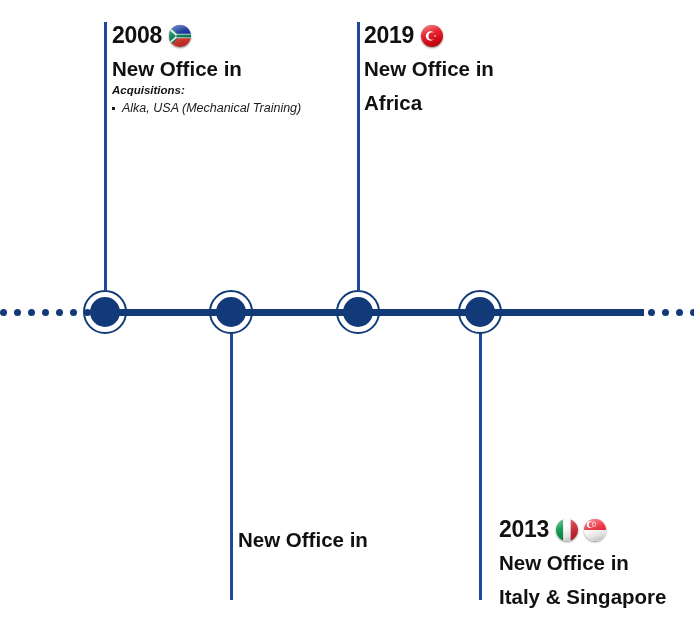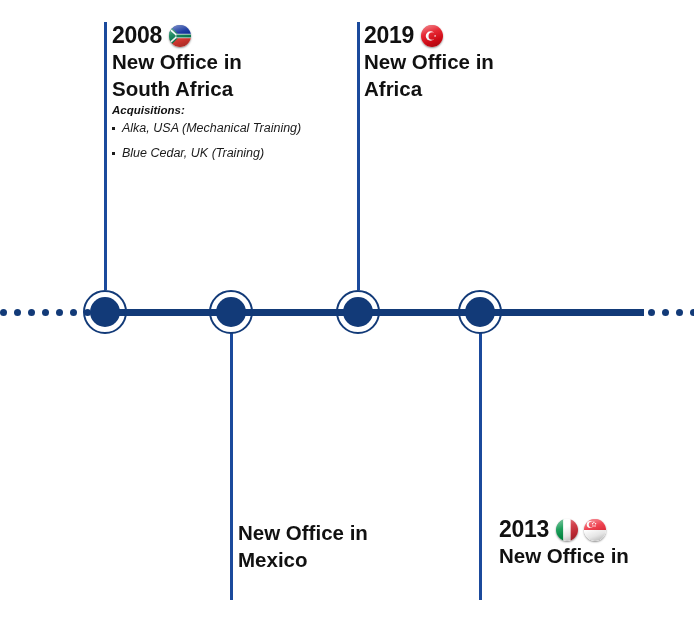--- a/index.html
+++ b/index.html
@@ -87,21 +87,21 @@
     font-weight: bold;
     color: #111111;
     letter-spacing: -0.3px;
     line-height: 1;
   }
   .title {
     font-size: 20.5px;
     font-weight: bold;
     color: #111111;
     line-height: 1.18;
-    margin-top: 3px;
+    margin-top: 10px;
     white-space: nowrap;
   }
   .flags {
     display: flex;
     align-items: center;
     gap: 6px;
   }
 
   
   .flag {
@@ -218,27 +218,25 @@
             <polygon points="0,0 0,12 8,6" fill="#ffb81c"></polygon>
             <rect x="18" y="24" width="42" height="5" fill="#ffffff"></rect>
             <rect x="18" y="31" width="42" height="5" fill="#ffffff"></rect>
             <rect x="20" y="26" width="40" height="8" fill="#007a4d"></rect>
           </svg>
           <span class="gloss"></span>
         </span>
       </span>
     </div>
     <div class="title">New Office in</div>
-    <div class="title">South Africa</div>
 
     <div class="acq">
       <div class="acq-title">Acquisitions:</div>
       <ul class="acq-list">
         <li class="acq-item">Alka, USA (Mechanical Training)</li>
-        <li class="acq-item">Blue Cedar, UK (Training)</li>
       </ul>
     </div>
   </div>
 
   <div class="block" style="left:364px; top:24px;">
     <div class="block-head">
       <span class="year">2019</span>
       <span class="flags">
         <span class="flag">
           <svg viewBox="0 0 60 60" preserveAspectRatio="none">
@@ -250,21 +248,20 @@
           <span class="gloss"></span>
         </span>
       </span>
     </div>
     <div class="title">New Office in</div>
     <div class="title">Africa</div>
   </div>
 
   <div class="block" style="left:238px; top:518px;">
     <div class="title">New Office in</div>
-    <div class="title">Mexico</div>
   </div>
 
   <div class="block" style="left:499px; top:518px;">
     <div class="block-head">
       <span class="year">2013</span>
       <span class="flags">
         <span class="flag">
           <svg viewBox="0 0 60 60" preserveAspectRatio="none">
             <rect x="0" y="0" width="20" height="60" fill="#009246"></rect>
             <rect x="20" y="0" width="20" height="60" fill="#ffffff"></rect>
@@ -282,15 +279,16 @@
             <circle cx="31.5" cy="13" r="2" fill="#ffffff"></circle>
             <circle cx="30" cy="19" r="2" fill="#ffffff"></circle>
             <circle cx="24.5" cy="19" r="2" fill="#ffffff"></circle>
             <circle cx="23.5" cy="13" r="2" fill="#ffffff"></circle>
           </svg>
           <span class="gloss"></span>
         </span>
       </span>
     </div>
     <div class="title">New Office in</div>
+    <div class="title">Italy &amp; Singapore</div>
   </div>
 
 </div>
 
 </body></html>

